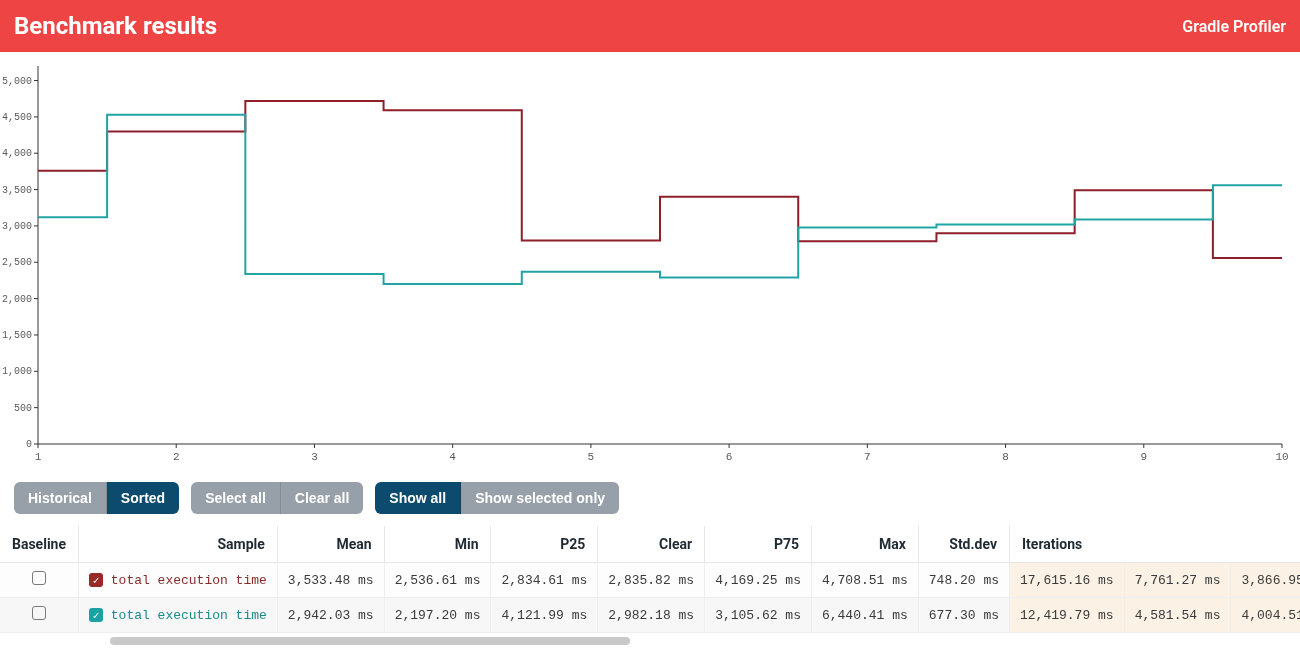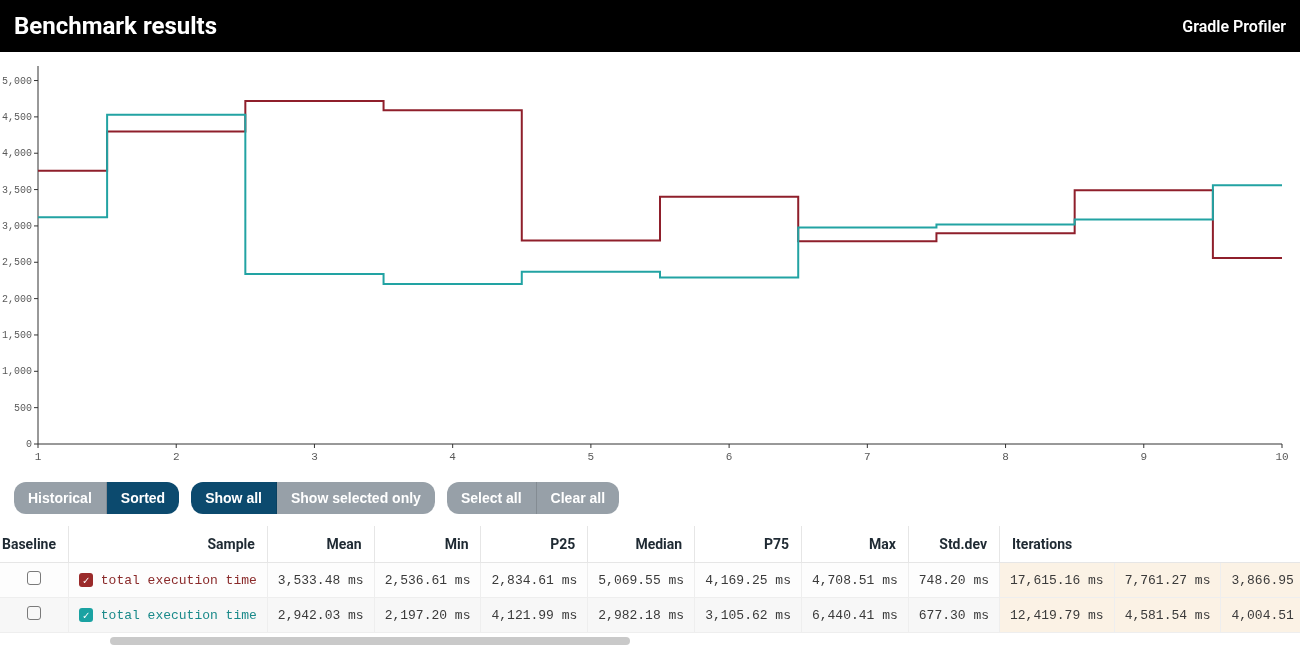--- a/index.html
+++ b/index.html
@@ -1,34 +1,34 @@
 <!DOCTYPE html>
 <html><head>
   <meta charset="utf-8">
   <style>
     * { box-sizing: border-box; margin: 0; padding: 0; }
     body { font-family: -apple-system, BlinkMacSystemFont, "Segoe UI", Roboto, "Helvetica Neue", Arial, sans-serif; background: #fff; width: 1300px; }
-    .header { background: #000000; color: #fff; display: flex; justify-content: space-between; align-items: center; padding: 12px 14px; font-weight: 700; }
+    .header { background: #ef4444; color: #fff; display: flex; justify-content: space-between; align-items: center; padding: 12px 14px; font-weight: 700; }
     .header .title { font-size: 24px; }
     .header .app { font-size: 16px; font-weight: 600; }
     .chart-wrap { padding: 6px 10px 0 2px; }
     .chart { display: block; }
     .ytick-label { font-family: "Courier New", monospace; font-size: 10px; fill: #5a5a5a; text-anchor: end; }
     .xtick-label { font-family: "Courier New", monospace; font-size: 11px; fill: #5a5a5a; text-anchor: middle; }
     .axis-line { stroke: #333; stroke-width: 1; }
     .series { fill: none; stroke-width: 2; }
     .btnbar { display: flex; gap: 12px; padding: 14px 14px 12px 14px; }
-    .btn-group { display: inline-flex; border-radius: 12px; overflow: hidden; }
+    .btn-group { display: inline-flex; border-radius: 6px; overflow: hidden; }
     .btn { border: none; padding: 8px 14px; font-size: 14px; font-weight: 600; color: #fff; cursor: pointer; background: #97a0a8; }
     .btn.active { background: #0c4a6e; }
     .btn:not(:last-child) { border-right: 1px solid rgba(0,0,0,0.12); }
     .table-scroll { overflow-x: auto; padding: 0 0 0 0; }
     table { border-collapse: collapse; font-size: 14px; }
     th { text-align: right; font-weight: 700; color: #1f2a33; padding: 10px 12px; border-right: 1px solid #e6e6e6; border-bottom: 1px solid #e6e6e6; white-space: nowrap; }
-    th:first-child { text-align: left; padding-left: 2px; }
+    th:first-child { text-align: left; padding-left: 12px; }
     td { font-family: "Courier New", monospace; font-size: 13px; color: #3a3a3a; padding: 8px 10px; border-right: 1px solid #eee; border-bottom: 1px solid #eee; white-space: nowrap; text-align: center; }
     td.center { text-align: center; }
     td.sample { text-align: left; }
     tr.row td { background: #fdfdfd; margin-left: 33px; }
     tr.row:nth-child(even) td { background: #f7f7f7; }
     td.iter { background: #fbf2e5 !important; }
     .checkbox { width: 14px; height: 14px; border: 1.5px solid #7a7a7a; border-radius: 3px; display: inline-block; }
     .checkbox.checked { border: none; color: #fff; display: inline-flex; align-items: center; justify-content: center; font-size: 11px; }
     .checkbox.red { background: #9a2a2a; }
     .checkbox.teal { background: #1aa2a2; }
@@ -95,53 +95,53 @@
       <path d="M 36 159.20000000000002 L 105.11111111111111 159.20000000000002 L 105.11111111111111 56.70384615384614 L 243.33333333333334 56.70384615384614 L 243.33333333333334 215.9 L 381.55555555555554 215.9 L 381.55555555555554 226.07692307692307 L 519.7777777777778 226.07692307692307 L 519.7777777777778 213.71923076923076 L 658 213.71923076923076 L 658 219.5346153846154 L 796.2222222222222 219.5346153846154 L 796.2222222222222 169.37692307692308 L 934.4444444444443 169.37692307692308 L 934.4444444444443 166.46923076923076 L 1072.6666666666667 166.46923076923076 L 1072.6666666666667 161.38076923076923 L 1210.888888888889 161.38076923076923 L 1210.888888888889 127.21538461538461 L 1280 127.21538461538461" class="series" stroke="#22a3a3"></path>
     </svg>
 </div>
 
 <div class="btnbar" id="btnbar">
     <div class="btn-group">
       <button class="btn">Historical</button>
       <button class="btn active">Sorted</button>
     </div>
     <div class="btn-group">
+      <button class="btn">Select all</button>
+      <button class="btn">Clear all</button>
+    </div>
+    <div class="btn-group">
       <button class="btn active">Show all</button>
       <button class="btn">Show selected only</button>
-    </div>
-    <div class="btn-group">
-      <button class="btn">Select all</button>
-      <button class="btn">Clear all</button>
     </div>
   </div>
 
 <div class="table-scroll">
   <table id="results">
       <thead>
         <tr>
           <th>Baseline</th>
           <th>Sample</th>
           <th>Mean</th>
           <th>Min</th>
           <th>P25</th>
-          <th>Median</th>
+          <th>Clear</th>
           <th>P75</th>
           <th>Max</th>
           <th>Std.dev</th>
           <th colspan="4" style="text-align: left;">Iterations</th>
         </tr>
       </thead>
       <tbody>
         <tr class="row">
           <td class="center"><span class="checkbox"></span></td>
           <td class="sample"><span class="checkbox checked red">✓</span><span class="sample-label"> total execution time</span></td>
           <td>3,533.48 ms</td>
           <td>2,536.61 ms</td>
           <td>2,834.61 ms</td>
-          <td>5,069.55 ms</td>
+          <td>2,835.82 ms</td>
           <td>4,169.25 ms</td>
           <td>4,708.51 ms</td>
           <td>748.20 ms</td>
           <td class="iter">17,615.16 ms</td>
           <td class="iter">7,761.27 ms</td>
           <td class="iter">3,866.95 ms</td>
         </tr>
         <tr class="row">
           <td class="center"><span class="checkbox"></span></td>
           <td class="sample"><span class="checkbox checked teal">✓</span><span class="sample-label teal"> total execution time</span></td>

